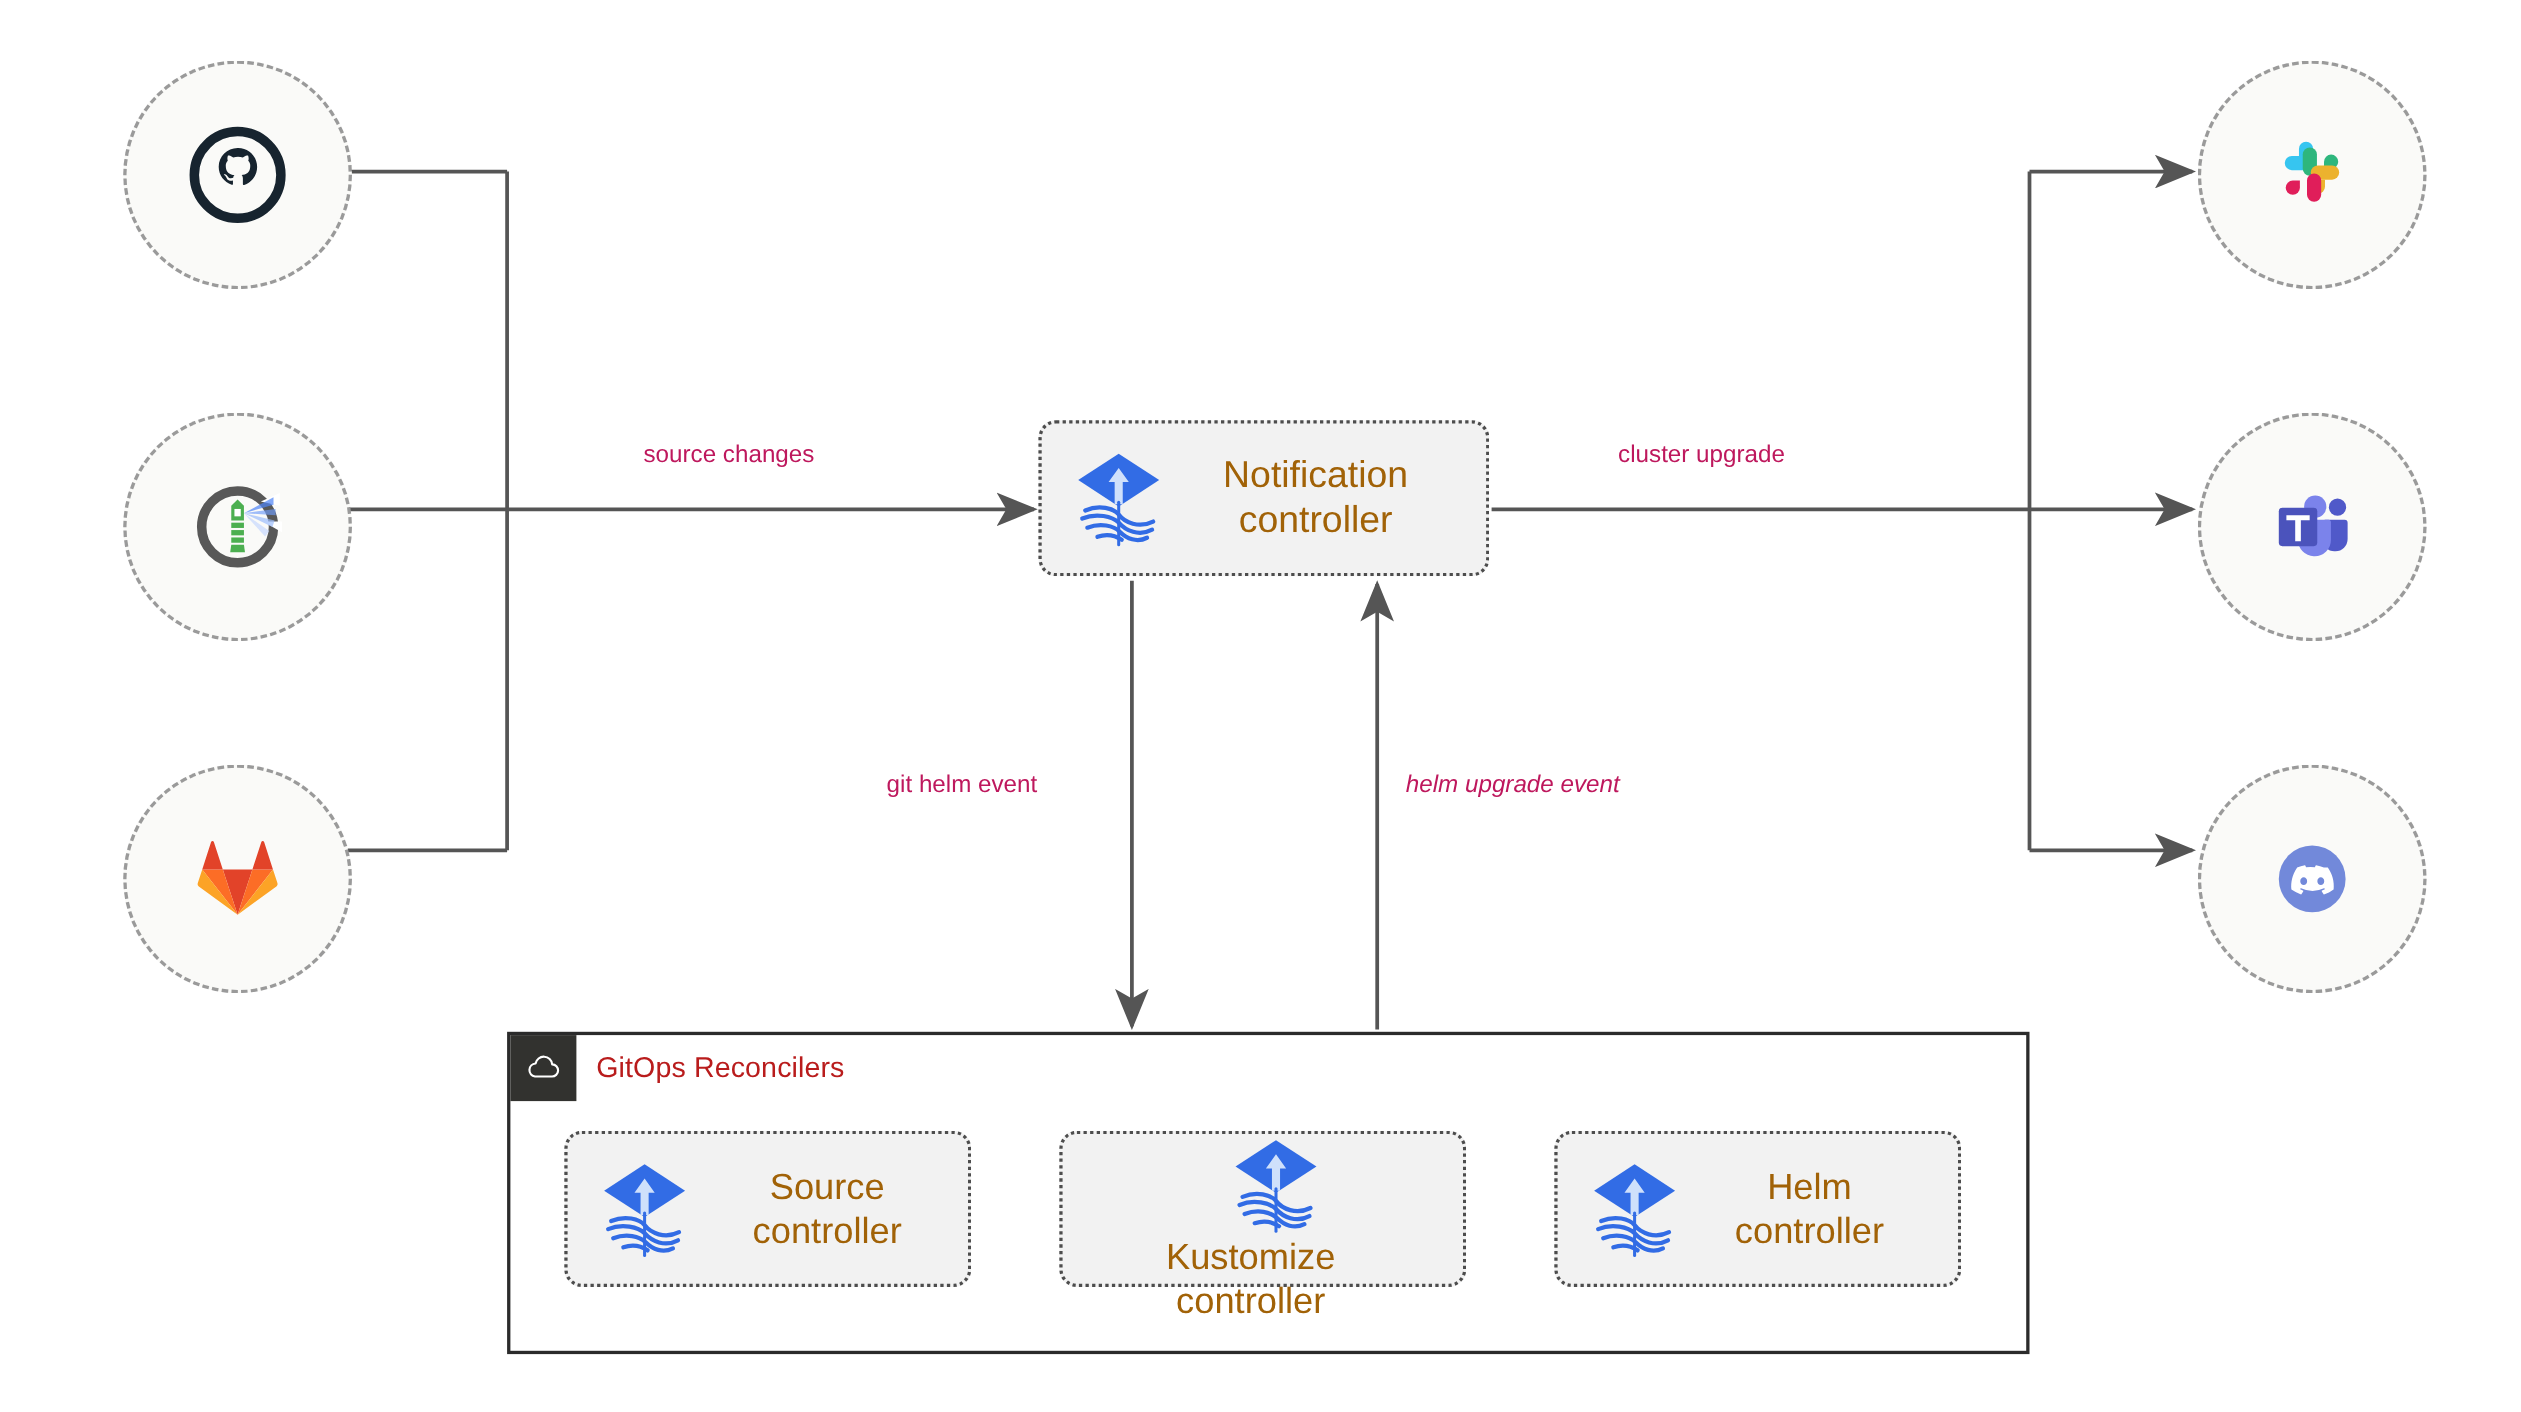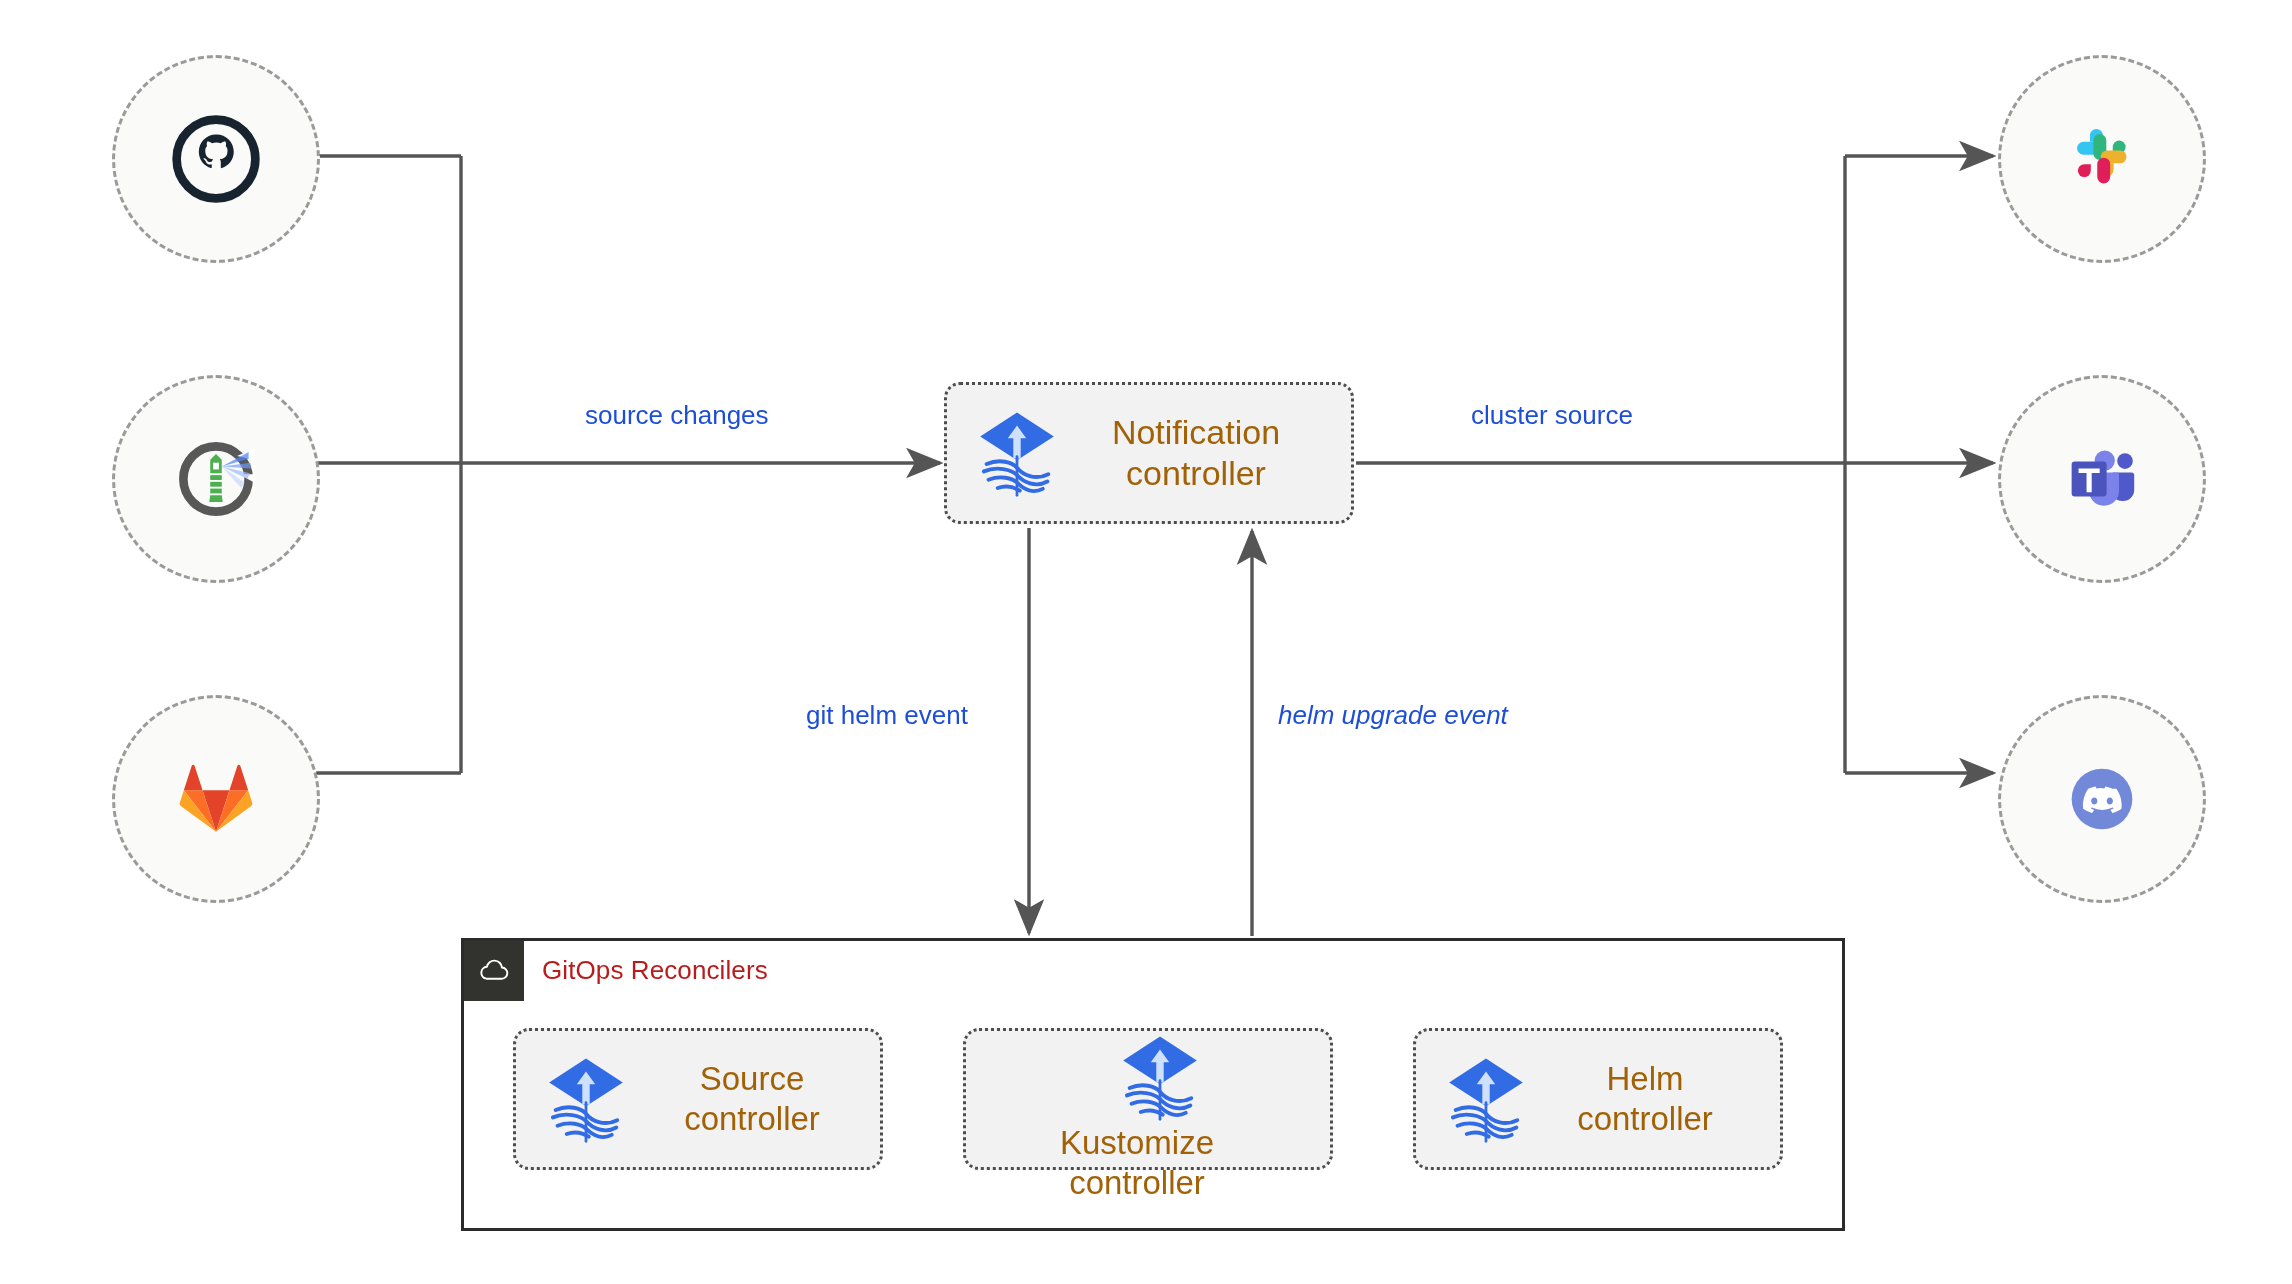--- a/index.html
+++ b/index.html
@@ -96,22 +96,22 @@
     position:absolute;
     left:78px; top:14px;
     font-size:26px;
     color:#b91c1c;
     letter-spacing:0.1px;
   }
   
   .edge-label{
     position:absolute;
     z-index:4;
-    font-size:26px;
-    color:#1d4ed8;
+    font-size:22px;
+    color:#be185d;
     white-space:nowrap;
     background:transparent;
   }
   #label-source-changes  { left:585px;  top:400px; }
   #label-cluster-changes { left:1471px; top:400px; }
   #label-git-push        { left:806px;  top:700px; }
   #label-helm-upgrade    { left:1278px; top:700px;font-style:italic; }
   
   #node-github  { left:112px;  top:55px;   width:208px; height:208px; }
   #node-harbor  { left:112px;  top:375px;  width:208px; height:208px; }
@@ -315,17 +315,17 @@
           <path d="M29 88 C 38 85, 47 87, 53 91"></path>
           <path d="M50 54 L50 96" stroke-width="3"></path>
         </g>
       </svg>
     </span>
     <span class="ctrl-label">Helm
 controller</span>
   </div>
 
   <span class="edge-label" id="label-source-changes">source changes</span>
-  <span class="edge-label" id="label-cluster-changes">cluster source</span>
+  <span class="edge-label" id="label-cluster-changes">cluster upgrade</span>
   <span class="edge-label" id="label-git-push">git helm event</span>
   <span class="edge-label" id="label-helm-upgrade">helm upgrade event</span>
 
 </div>
 
 </body></html>

